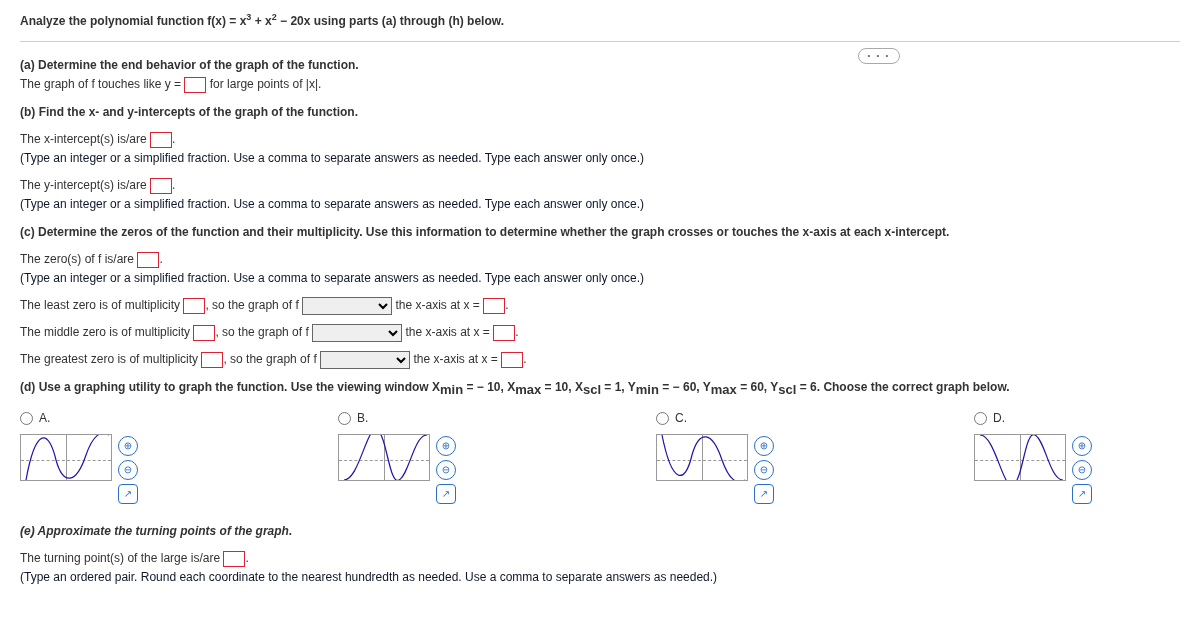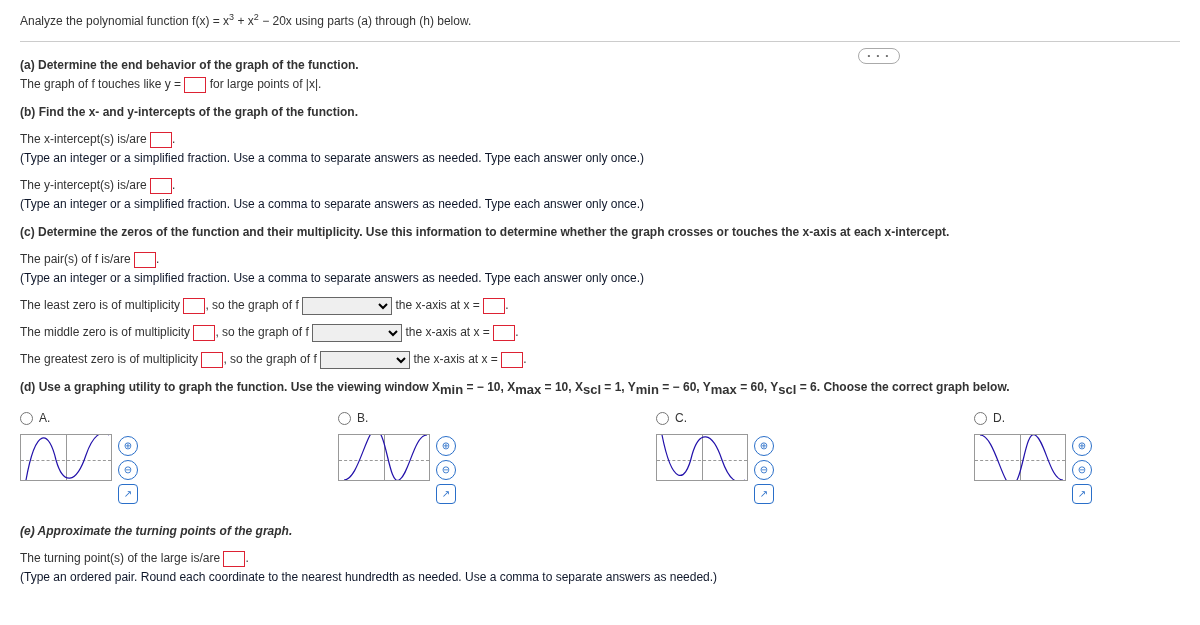--- a/index.html
+++ b/index.html
@@ -7,20 +7,21 @@
     font-size: 12px;
     color: #333;
     margin: 0;
     padding: 10px 20px;
     line-height: 1.6;
     width: 1200px;
     box-sizing: border-box;
   }
   .intro {
     padding-bottom: 6px;
+    font-weight: bold;
   }
   hr.divider {
     border: none;
     border-top: 1px solid #ccc;
     margin: 4px 0 14px 0;
   }
   .ellipsis-pill {
     position: absolute;
     top: 48px;
     right: 300px;
@@ -165,21 +166,21 @@
     <span>The y-intercept(s) is/are </span><input class="box" style=""><span>.</span>
   </div>
   <div class="hint">(Type an integer or a simplified fraction. Use a comma to separate answers as needed. Type each answer only once.)</div>
 </div>
 
 <div class="q">
   <div class="bold">(c) Determine the zeros of the function and their multiplicity. Use this information to determine whether the graph crosses or touches the x-axis at each x-intercept.</div>
 </div>
 <div class="q">
   <div>
-    <span>The pair(s) of f is/are </span><input class="box" style=""><span>.</span>
+    <span>The zero(s) of f is/are </span><input class="box" style=""><span>.</span>
   </div>
   <div class="hint">(Type an integer or a simplified fraction. Use a comma to separate answers as needed. Type each answer only once.)</div>
 </div>
 <div class="q">
   <span>The least zero is of multiplicity </span><input class="box" style=""><span>, so the graph of f</span>
   <select class="drop"><option></option></select><span> the x-axis at x = </span><input class="box" style=""><span>.</span>
 </div>
 <div class="q">
   <span>The middle zero is of multiplicity </span><input class="box" style=""><span>, so the graph of f</span>
   <select class="drop"><option></option></select><span> the x-axis at x = </span><input class="box" style=""><span>.</span>

